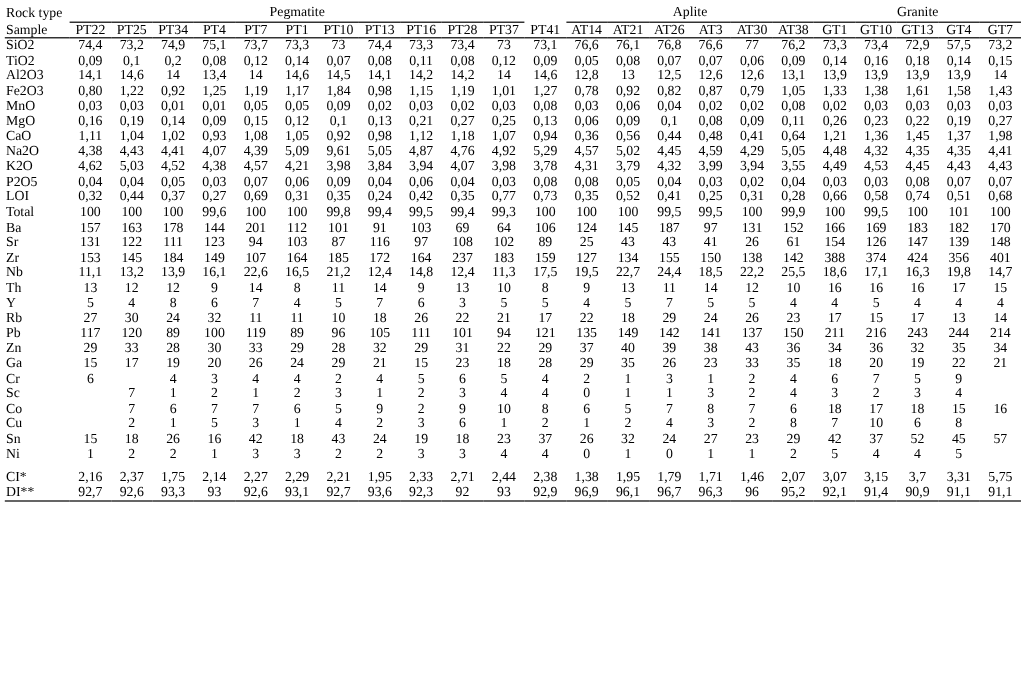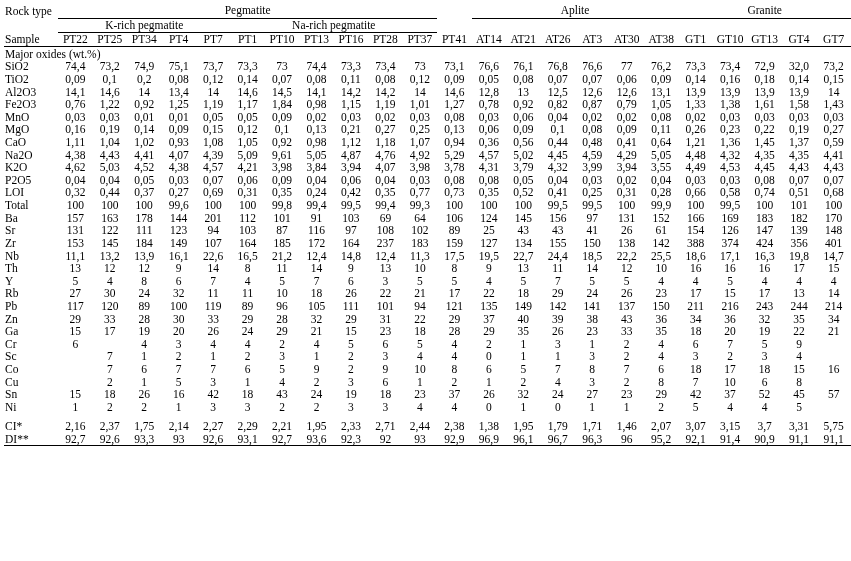--- a/index.html
+++ b/index.html
@@ -29,26 +29,20 @@
       <col span="23" style="width:34.4px">
     </colgroup>
     <tbody id="tbody">
         <tr class="hdrrow">
           <td class="lbl">Rock type</td>
           <td class="grp spanline" colspan="11">Pegmatite</td>
           <td colspan="1"></td>
           <td class="grp spanline" colspan="6">Aplite</td>
           <td class="grp spanline" colspan="5">Granite</td>
         </tr>
-        <tr class="hdrrow">
-          <td class="lbl"></td>
-          <td class="grp spanline" colspan="5">K-rich pegmatite</td>
-          <td class="grp spanline" colspan="6">Na-rich pegmatite</td>
-          <td colspan="12"></td>
-        </tr>
         <tr class="rule-thin">
           <td class="lbl">Sample</td>
           <td>PT22</td>
           <td>PT25</td>
           <td>PT34</td>
           <td>PT4</td>
           <td>PT7</td>
           <td>PT1</td>
           <td>PT10</td>
           <td>PT13</td>
@@ -61,23 +55,20 @@
           <td>AT26</td>
           <td>AT3</td>
           <td>AT30</td>
           <td>AT38</td>
           <td>GT1</td>
           <td>GT10</td>
           <td>GT13</td>
           <td>GT4</td>
           <td>GT7</td>
         </tr>
-        <tr class="secrow">
-          <td class="lbl" colspan="24">Major oxides (wt.%)</td>
-        </tr>
         <tr class="rowh">
           <td class="lbl">SiO2</td>
           <td>74,4</td>
           <td>73,2</td>
           <td>74,9</td>
           <td>75,1</td>
           <td>73,7</td>
           <td>73,3</td>
           <td>73</td>
           <td>74,4</td>
@@ -87,21 +78,21 @@
           <td>73,1</td>
           <td>76,6</td>
           <td>76,1</td>
           <td>76,8</td>
           <td>76,6</td>
           <td>77</td>
           <td>76,2</td>
           <td>73,3</td>
           <td>73,4</td>
           <td>72,9</td>
-          <td>32,0</td>
+          <td>57,5</td>
           <td>73,2</td>
         </tr>
         <tr class="rowh">
           <td class="lbl">TiO2</td>
           <td>0,09</td>
           <td>0,1</td>
           <td>0,2</td>
           <td>0,08</td>
           <td>0,12</td>
           <td>0,14</td>
@@ -144,21 +135,21 @@
           <td>12,6</td>
           <td>13,1</td>
           <td>13,9</td>
           <td>13,9</td>
           <td>13,9</td>
           <td>13,9</td>
           <td>14</td>
         </tr>
         <tr class="rowh">
           <td class="lbl">Fe2O3</td>
-          <td>0,76</td>
+          <td>0,80</td>
           <td>1,22</td>
           <td>0,92</td>
           <td>1,25</td>
           <td>1,19</td>
           <td>1,17</td>
           <td>1,84</td>
           <td>0,98</td>
           <td>1,15</td>
           <td>1,19</td>
           <td>1,01</td>
@@ -244,21 +235,21 @@
           <td>0,36</td>
           <td>0,56</td>
           <td>0,44</td>
           <td>0,48</td>
           <td>0,41</td>
           <td>0,64</td>
           <td>1,21</td>
           <td>1,36</td>
           <td>1,45</td>
           <td>1,37</td>
-          <td>0,59</td>
+          <td>1,98</td>
         </tr>
         <tr class="rowh">
           <td class="lbl">Na2O</td>
           <td>4,38</td>
           <td>4,43</td>
           <td>4,41</td>
           <td>4,07</td>
           <td>4,39</td>
           <td>5,09</td>
           <td>9,61</td>
@@ -392,21 +383,21 @@
           <td>201</td>
           <td>112</td>
           <td>101</td>
           <td>91</td>
           <td>103</td>
           <td>69</td>
           <td>64</td>
           <td>106</td>
           <td>124</td>
           <td>145</td>
-          <td>156</td>
+          <td>187</td>
           <td>97</td>
           <td>131</td>
           <td>152</td>
           <td>166</td>
           <td>169</td>
           <td>183</td>
           <td>182</td>
           <td>170</td>
         </tr>
         <tr class="rowh tight">

